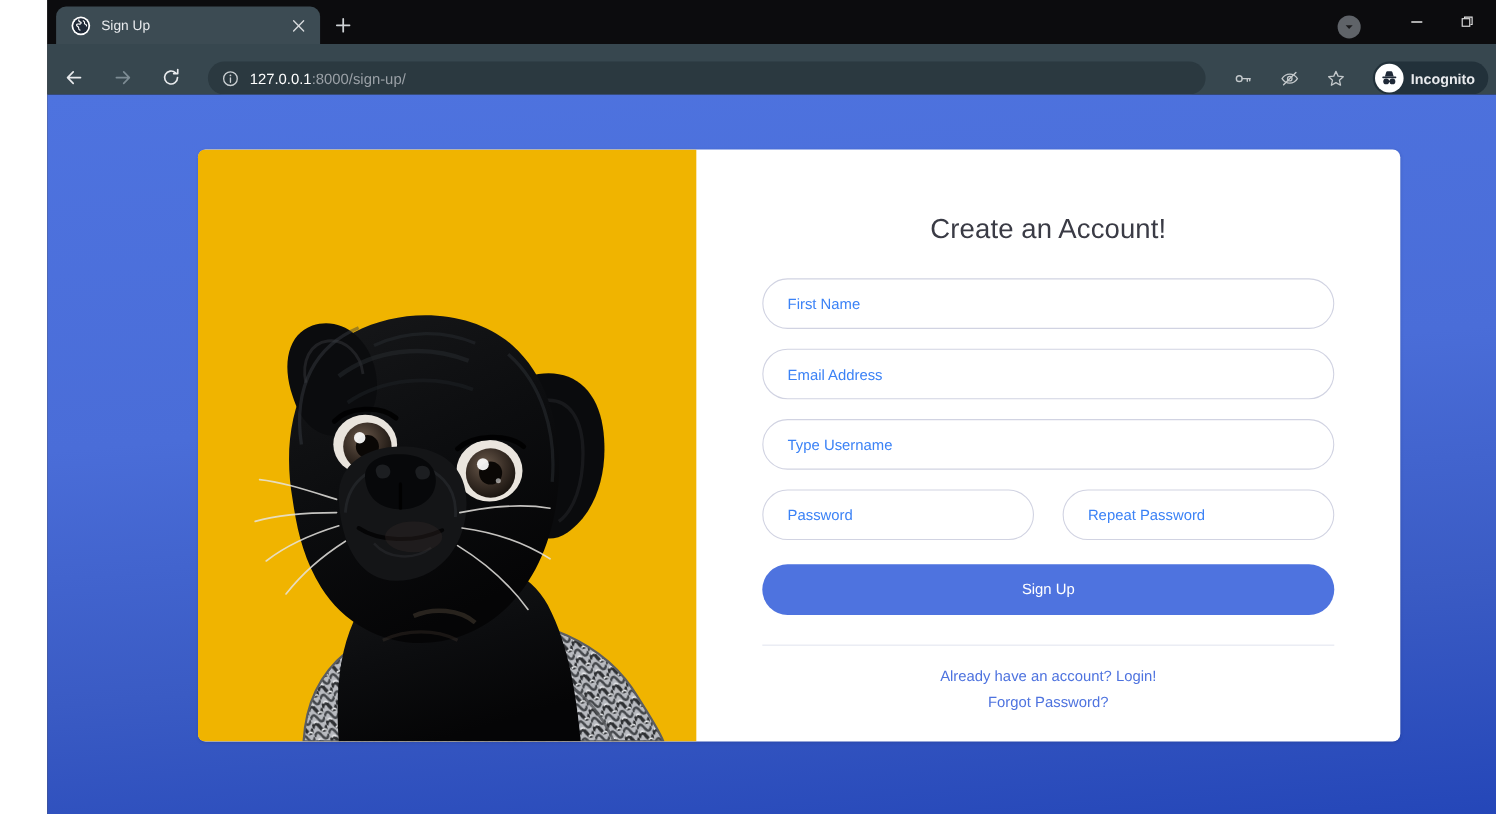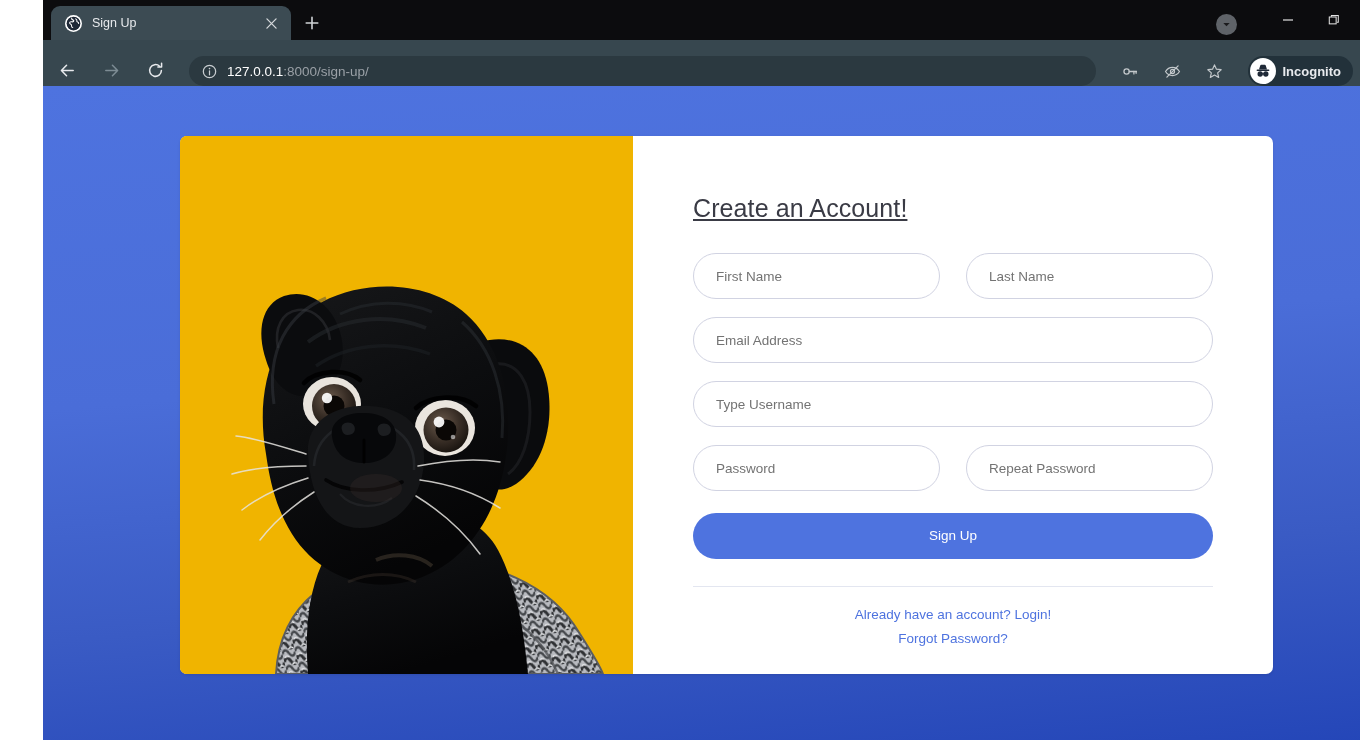--- a/index.html
+++ b/index.html
@@ -240,47 +240,46 @@
 
   
   .card-form {
     flex: 1 1 auto;
     padding: 40px 60px 0 60px;
     display: flex;
     flex-direction: column;
   }
 
   .form-title {
-    text-align: left;
+    text-align: center;
     font-size: 25px;
     color: #3a3b45;
     font-weight: 400;
     margin-top: 18px;
     margin-bottom: 30px;
     letter-spacing: 0.1px;
-    text-decoration: underline;
   }
 
   .form-row {
     display: flex;
     gap: 26px;
     margin-bottom: 18px;
   }
 
   .field {
     flex: 1 1 0;
     height: 46px;
     border: 1px solid #d1d3e2;
     border-radius: 23px;
     background: #ffffff;
     display: flex;
     align-items: center;
     padding: 0 22px;
     font-size: 13.5px;
-    color: #737373;
+    color: #3b82f6;
     min-width: 0;
   }
   .field .ph {
     white-space: nowrap;
     overflow: hidden;
     text-overflow: ellipsis;
   }
 
   .btn-signup {
     display: block;
@@ -543,23 +542,20 @@
       </div>
 
       <div class="card-form">
 
         <h1 class="form-title">Create an Account!</h1>
 
         <div class="form-row">
           <div class="field">
             <span class="ph">First Name</span>
           </div>
-          <div class="field">
-            <span class="ph">Last Name</span>
-          </div>
         </div>
 
         <div class="form-row">
           <div class="field">
             <span class="ph">Email Address</span>
           </div>
         </div>
 
         <div class="form-row">
           <div class="field">

